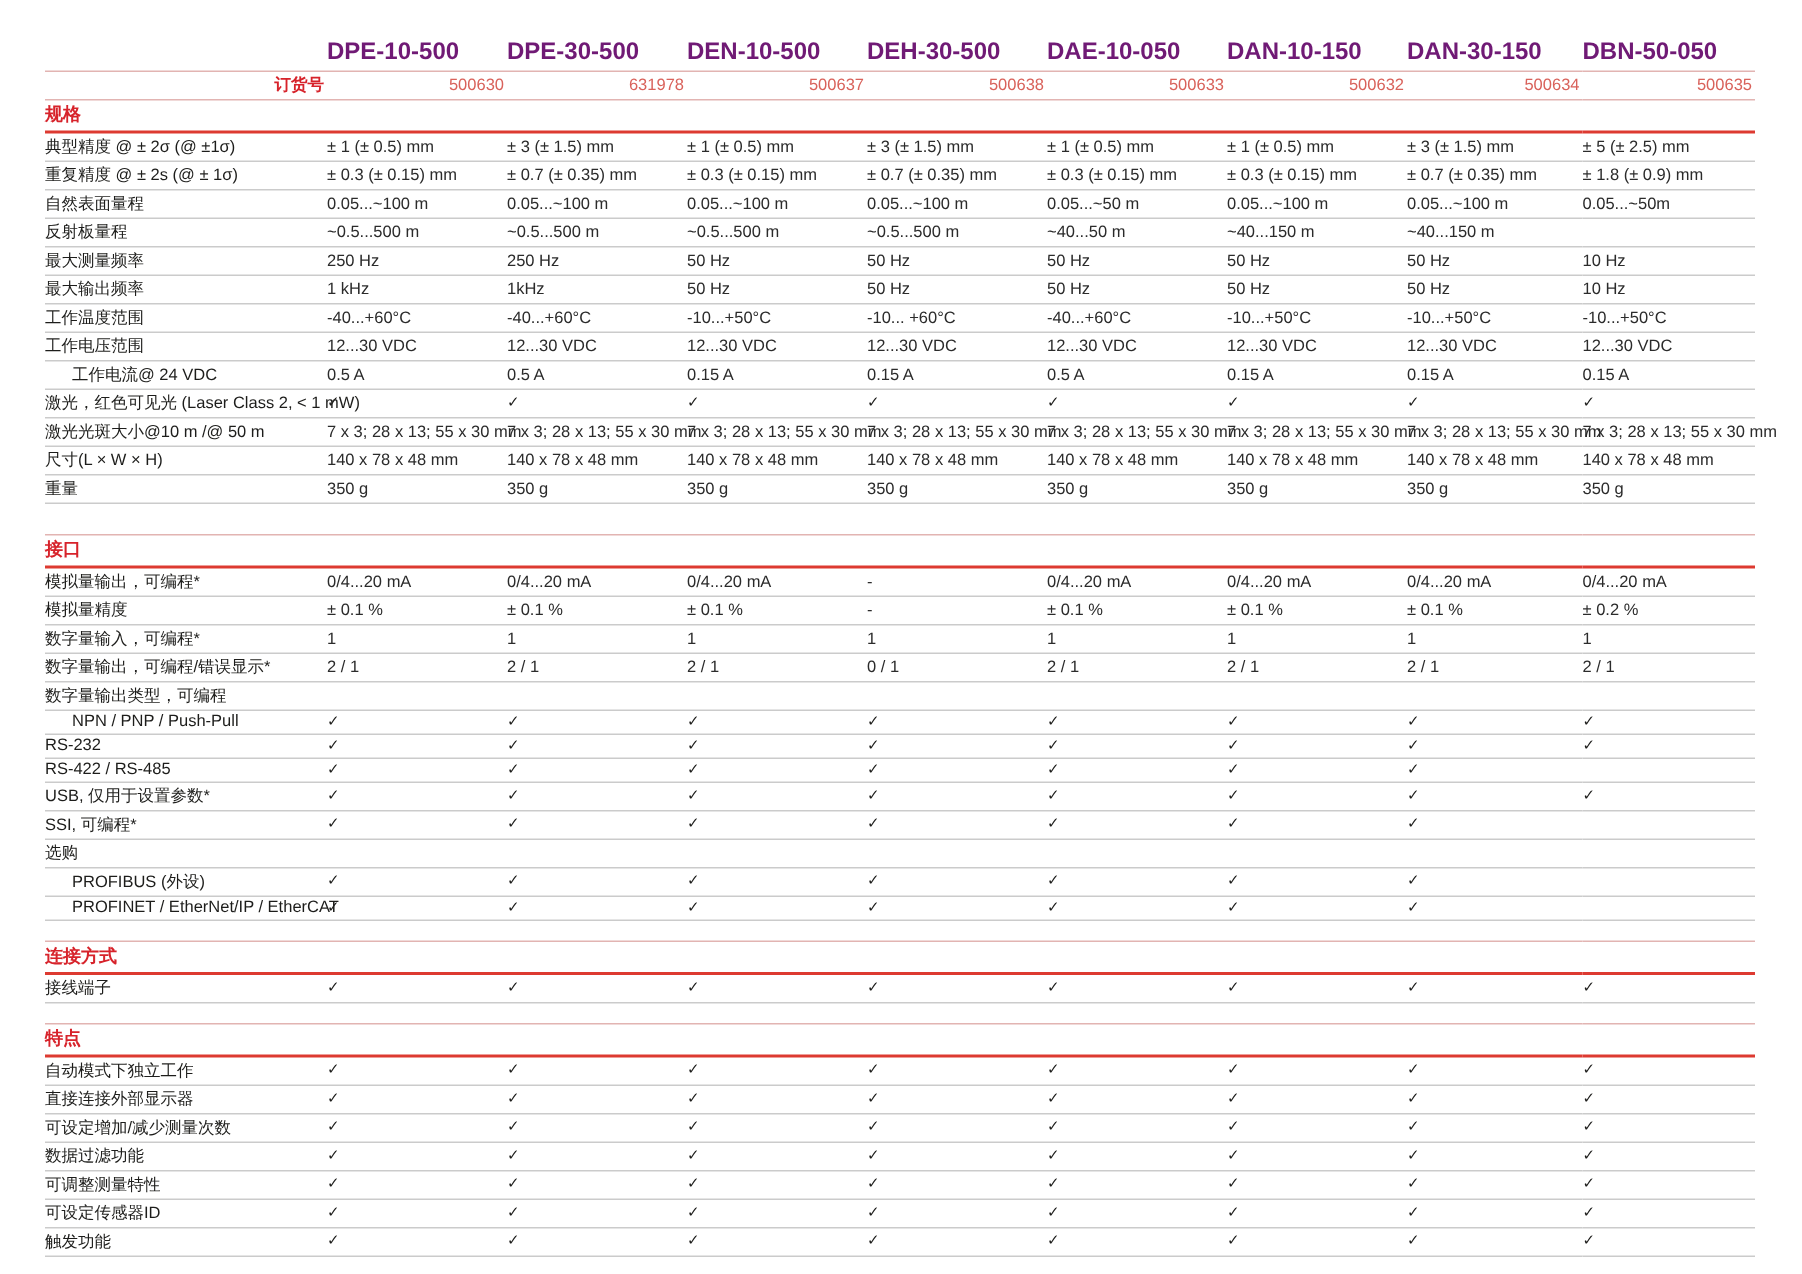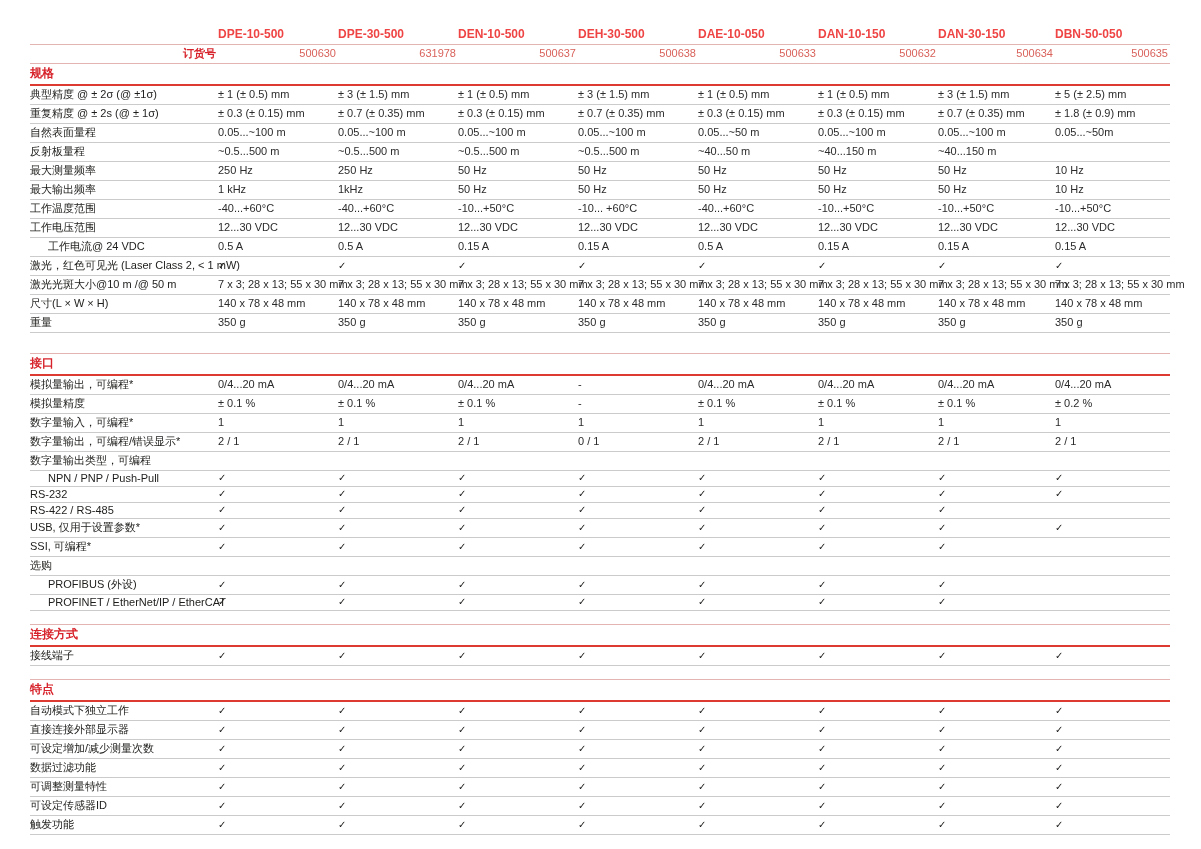--- a/index.html
+++ b/index.html
@@ -3,21 +3,21 @@
 <meta charset="utf-8">
 <style>
   *{box-sizing:border-box;}
   html,body{margin:0;padding:0;background:#ffffff;}
   body{width:1201px;height:849px;font-family:"Liberation Sans","DejaVu Sans",sans-serif;color:#1d1d1b;}
   .sheet{padding:25px 31px 0 30px;}
   table{border-collapse:collapse;table-layout:fixed;width:1140px;}
   td,th{font-size:11px;font-weight:normal;text-align:left;vertical-align:middle;
         padding:1px 2px 2px 0;height:16px;border-bottom:1px solid #cbcbcb;
         white-space:nowrap;overflow:visible;}
-  tr.product-row th{font-size:12px;font-weight:bold;color:#ef4444;
+  tr.product-row th{font-size:16px;font-weight:bold;color:#701a75;
         border-bottom:1px solid #e2b4b2;height:19px;vertical-align:bottom;padding-bottom:3px;}
   tr.order-row td{color:#d9625b;border-bottom:1px solid #e2b4b2;height:15px;text-align:right;}
   tr.order-row td.row-label{color:#d7232b;font-weight:bold;}
   tr.section-row td{color:#d7232b;font-weight:bold;font-size:12px;
         border-top:1px solid #e2b4b2;border-bottom:2px solid #dd3a31;height:18px;}
   tr.gap-row td{border-bottom:none;height:14px;}
   tr.gap-row.big td{height:21px;}
   td.row-label{color:#1d1d1b;}
   td.row-label.indent{padding-left:18px;}
   td.val{color:#2b2b2b;}

